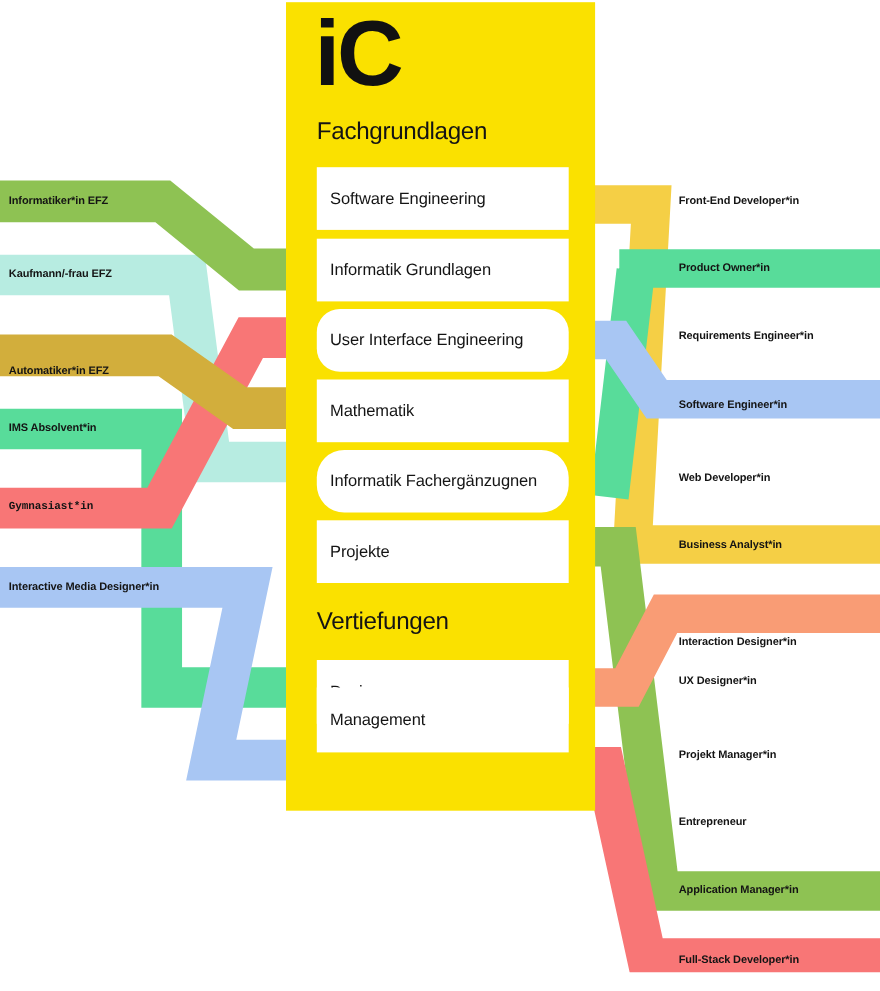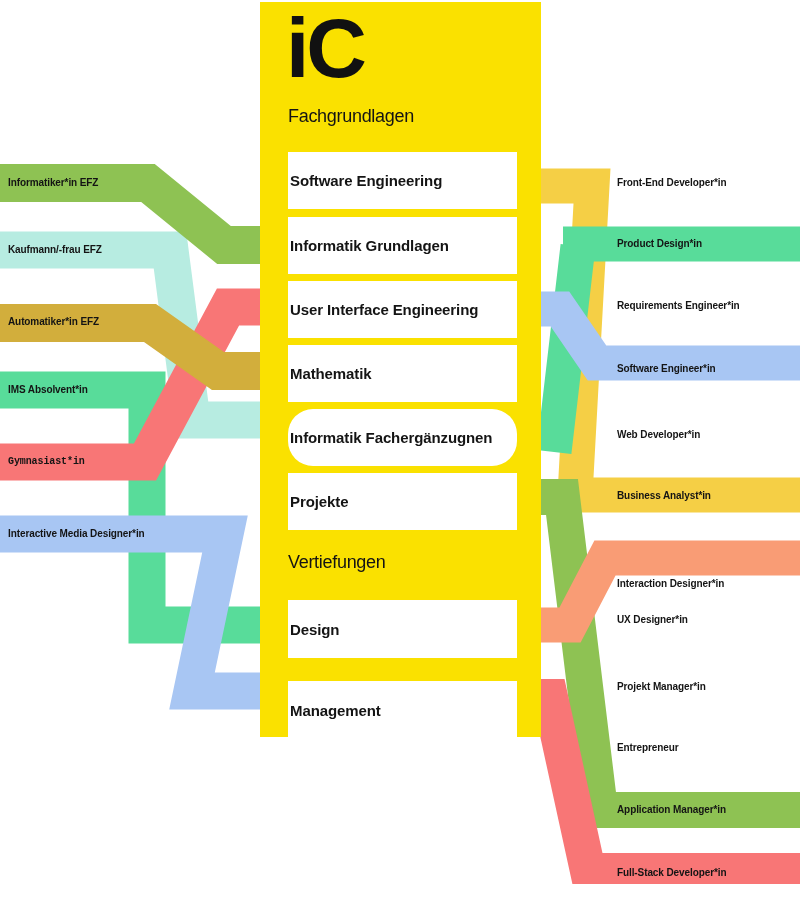--- a/index.html
+++ b/index.html
@@ -9,27 +9,27 @@
   }
   #ribbons{position:absolute;left:0;top:0;z-index:1;}
   .panel{
     position:absolute;left:260px;top:2px;width:281px;height:735px;z-index:2;
   }
   .logo{
     position:absolute;left:26px;top:4px;font-size:84px;font-weight:700;
     letter-spacing:-3px;line-height:1.0;color:#111111;
   }
   .section-title{
-    position:absolute;left:28px;font-size:18px;font-weight:500;
+    position:absolute;left:28px;font-size:22px;font-weight:500;
     letter-spacing:-0.3px;color:#141414;white-space:nowrap;
   }
   .module-box{
     position:absolute;left:28px;width:229px;background:#ffffff;
-    display:flex;align-items:center;box-sizing:border-box;padding-left:2px;
-    font-size:15px;font-weight:700;letter-spacing:-0.1px;white-space:nowrap;
+    display:flex;align-items:center;box-sizing:border-box;padding-left:12px;
+    font-size:15px;font-weight:400;letter-spacing:-0.1px;white-space:nowrap;
   }
   .edge-label{
     position:absolute;z-index:3;font-size:10px;font-weight:700;line-height:20px;
     letter-spacing:-0.1px;white-space:nowrap;color:#141414;
   }
   .edge-label.left{left:8px;}
   .edge-label.right{left:617px;}
 </style>
 </head>
 <body>
@@ -52,43 +52,43 @@
     <path d="M534 625H570L605 558H800" stroke-width="35" stroke="#F99C75"></path>
     <path d="M534 697H550L588 871H800" stroke-width="36" stroke="#F87676"></path>
   </svg>
 
   <div class="panel" style="background: rgb(250, 225, 0);">
     <div class="logo">iC</div>
     <div class="section-title" style="top:104px">Fachgrundlagen</div>
     <div id="fg-boxes">
         <div class="module-box" style="top: 150px; height: 57px;">Software Engineering</div>
         <div class="module-box" style="top: 215px; height: 57px;">Informatik Grundlagen</div>
-        <div class="module-box" style="top: 279px; height: 57px;">User Interface Engineering</div>
+        <div class="module-box" style="top: 279px; height: 57px; border-radius: 21px;">User Interface Engineering</div>
         <div class="module-box" style="top: 343px; height: 57px;">Mathematik</div>
         <div class="module-box" style="top: 407px; height: 57px; border-radius: 25px;">Informatik Fachergänzugnen</div>
         <div class="module-box" style="top: 471px; height: 57px;">Projekte</div>
       </div>
     <div class="section-title" style="top:550px">Vertiefungen</div>
     <div id="vt-boxes">
         <div class="module-box" style="top: 598px; height: 58px;">Design</div>
-        <div class="module-box" style="top: 679px; height: 59px;">Management</div>
+        <div class="module-box" style="top: 623px; height: 59px;">Management</div>
       </div>
   </div>
 
   <div id="left-labels">
       <div class="edge-label left" style="top: 173px;">Informatiker*in EFZ</div>
       <div class="edge-label left" style="top: 240px;">Kaufmann/-frau EFZ</div>
-      <div class="edge-label left" style="top: 312px;">Automatiker*in EFZ</div>
+      <div class="edge-label left" style="top: 328px;">Automatiker*in EFZ</div>
       <div class="edge-label left" style="top: 380px;">IMS Absolvent*in</div>
       <div class="edge-label left" style="top: 452px; font-family: Liberation Mono, monospace;">Gymnasiast*in</div>
       <div class="edge-label left" style="top: 524px;">Interactive Media Designer*in</div>
     </div>
   <div id="right-labels">
       <div class="edge-label right" style="top: 173px;">Front-End Developer*in</div>
-      <div class="edge-label right" style="top: 234px;">Product Design*in</div>
+      <div class="edge-label right" style="top: 234px;">Product Owner*in</div>
       <div class="edge-label right" style="top: 296px;">Requirements Engineer*in</div>
       <div class="edge-label right" style="top: 359px;">Software Engineer*in</div>
       <div class="edge-label right" style="top: 425px;">Web Developer*in</div>
       <div class="edge-label right" style="top: 486px;">Business Analyst*in</div>
       <div class="edge-label right" style="top: 574px;">Interaction Designer*in</div>
       <div class="edge-label right" style="top: 610px;">UX Designer*in</div>
       <div class="edge-label right" style="top: 677px;">Projekt Manager*in</div>
       <div class="edge-label right" style="top: 738px;">Entrepreneur</div>
       <div class="edge-label right" style="top: 800px;">Application Manager*in</div>
       <div class="edge-label right" style="top: 863px;">Full-Stack Developer*in</div>

